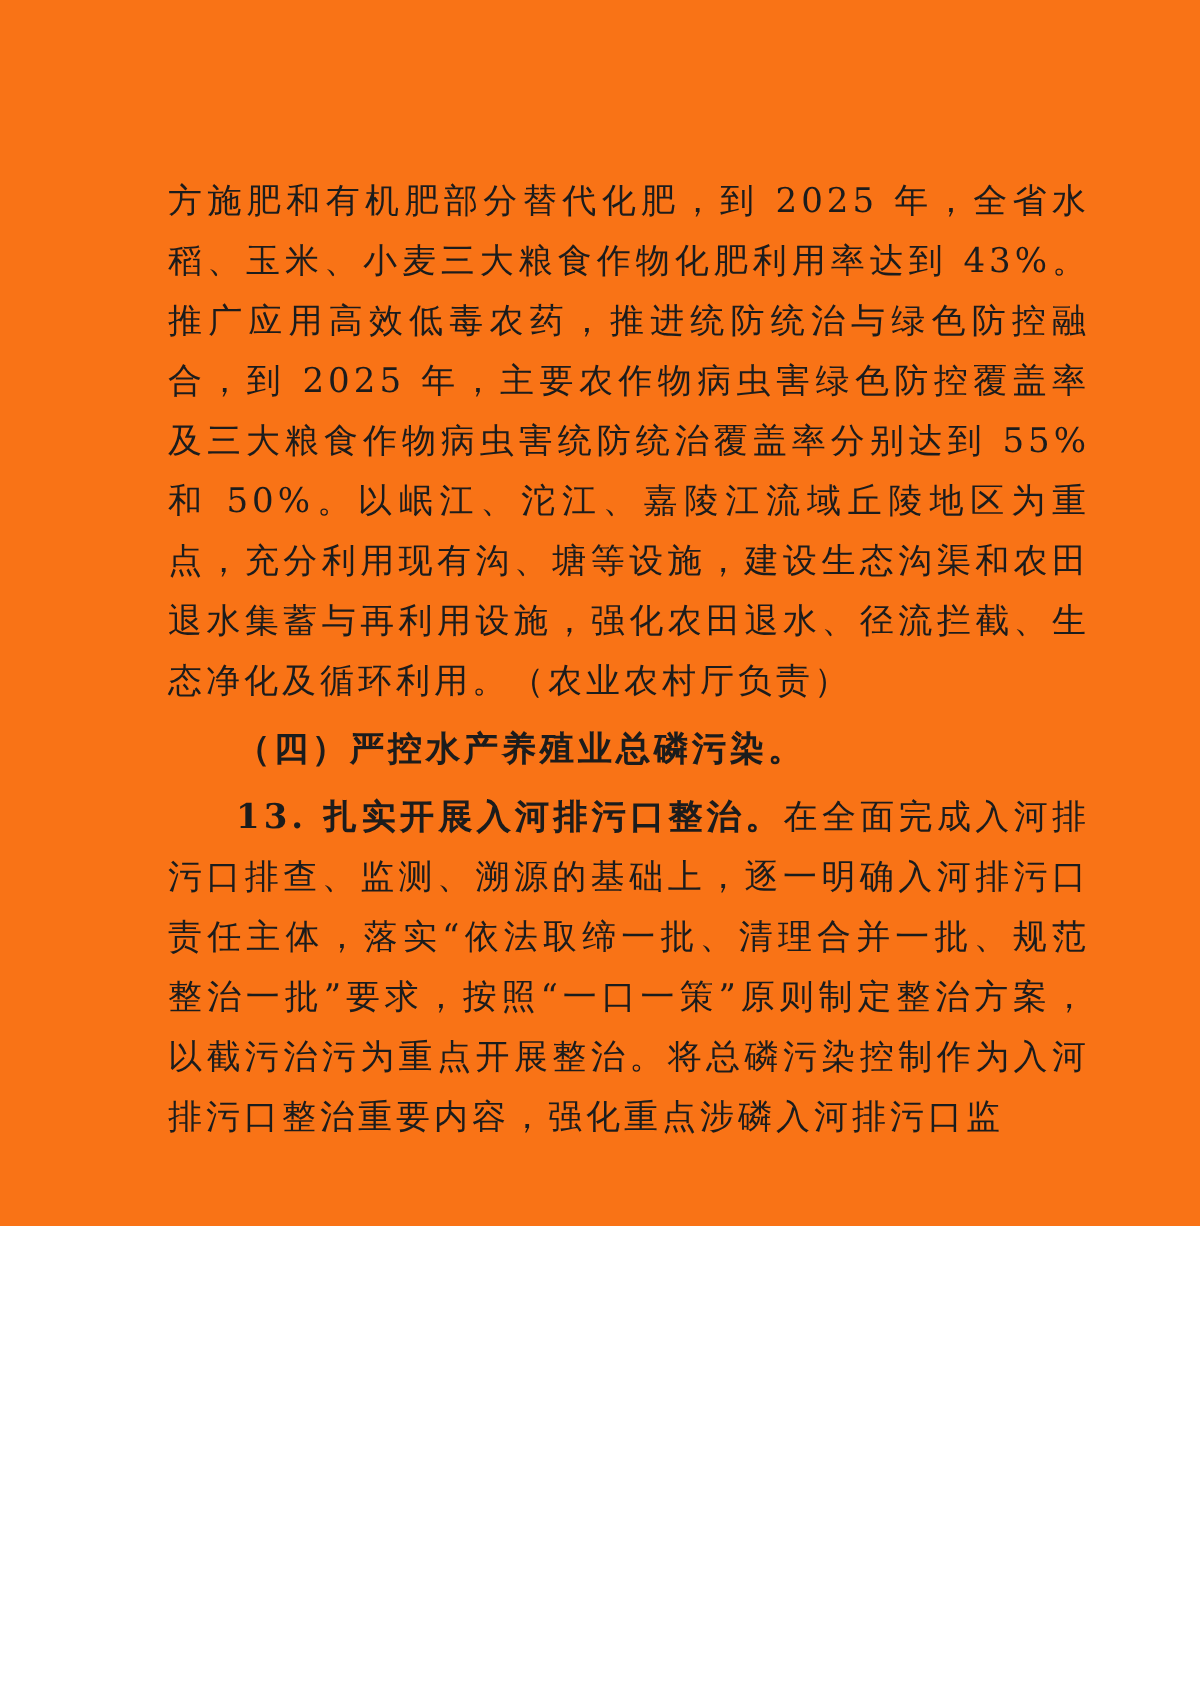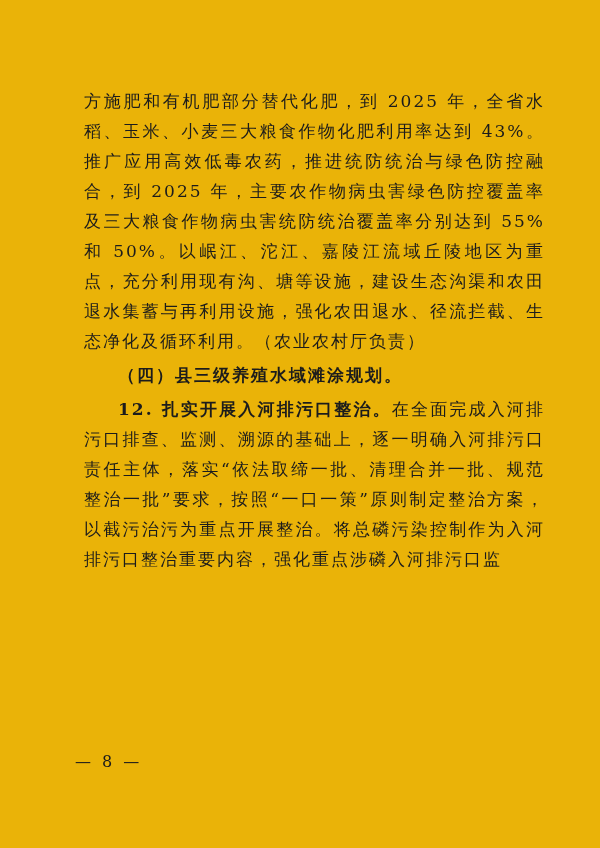--- a/index.html
+++ b/index.html
@@ -3,22 +3,22 @@
 <meta charset="utf-8">
 <style>
   html, body {
     margin: 0;
     padding: 0;
     background: #ffffff;
   }
   .page {
     position: relative;
     width: 600px;
-    height: 848px;
-    background: #eab308;
+    height: 613px;
+    background: #f97316;
     overflow: hidden;
     font-family: "DejaVu Serif", "Liberation Serif", serif;
     color: #1c1c1c;
   }
   .text-block {
     position: absolute;
     left: 84px;
     top: 86px;
     width: 461px;
     font-size: 17px;
@@ -50,20 +50,20 @@
 </style>
 </head>
 <body>
 
 <div class="page">
   <div class="text-block">
 
     <p class="para continuation"><span>方施肥和有机肥部分替代化肥，到 2025 年，全省水稻、玉米、小麦三大粮食作物化肥利用率达到 43%。推广应用高效低毒农药，推进统防统治与绿色防控融合，到 2025 年，主要农作物病虫害绿色防控覆盖率及三大粮食作物病虫害统防统治覆盖率分别达到 55%和 50%。以岷江、沱江、嘉陵江流域丘陵地区为重点，充分利用现有沟、塘等设施，建设生态沟渠和农田退水集蓄与再利用设施，强化农田退水、径流拦截、生态净化及循环利用。（农业农村厅负责）</span></p>
 
 
-    <p class="para indented heading">（四）县三级养殖水域滩涂规划。</p>
+    <p class="para indented heading">（四）严控水产养殖业总磷污染。</p>
 
-    <p class="para indented"><span class="lead">12. 扎实开展入河排污口整治。</span><span>在全面完成入河排污口排查、监测、溯源的基础上，逐一明确入河排污口责任主体，落实“依法取缔一批、清理合并一批、规范整治一批”要求，按照“一口一策”原则制定整治方案，以截污治污为重点开展整治。将总磷污染控制作为入河排污口整治重要内容，强化重点涉磷入河排污口监</span></p>
+    <p class="para indented"><span class="lead">13. 扎实开展入河排污口整治。</span><span>在全面完成入河排污口排查、监测、溯源的基础上，逐一明确入河排污口责任主体，落实“依法取缔一批、清理合并一批、规范整治一批”要求，按照“一口一策”原则制定整治方案，以截污治污为重点开展整治。将总磷污染控制作为入河排污口整治重要内容，强化重点涉磷入河排污口监</span></p>
 
   </div>
 
   <div class="page-number">— 8 —</div>
 </div>
 
 </body></html>

